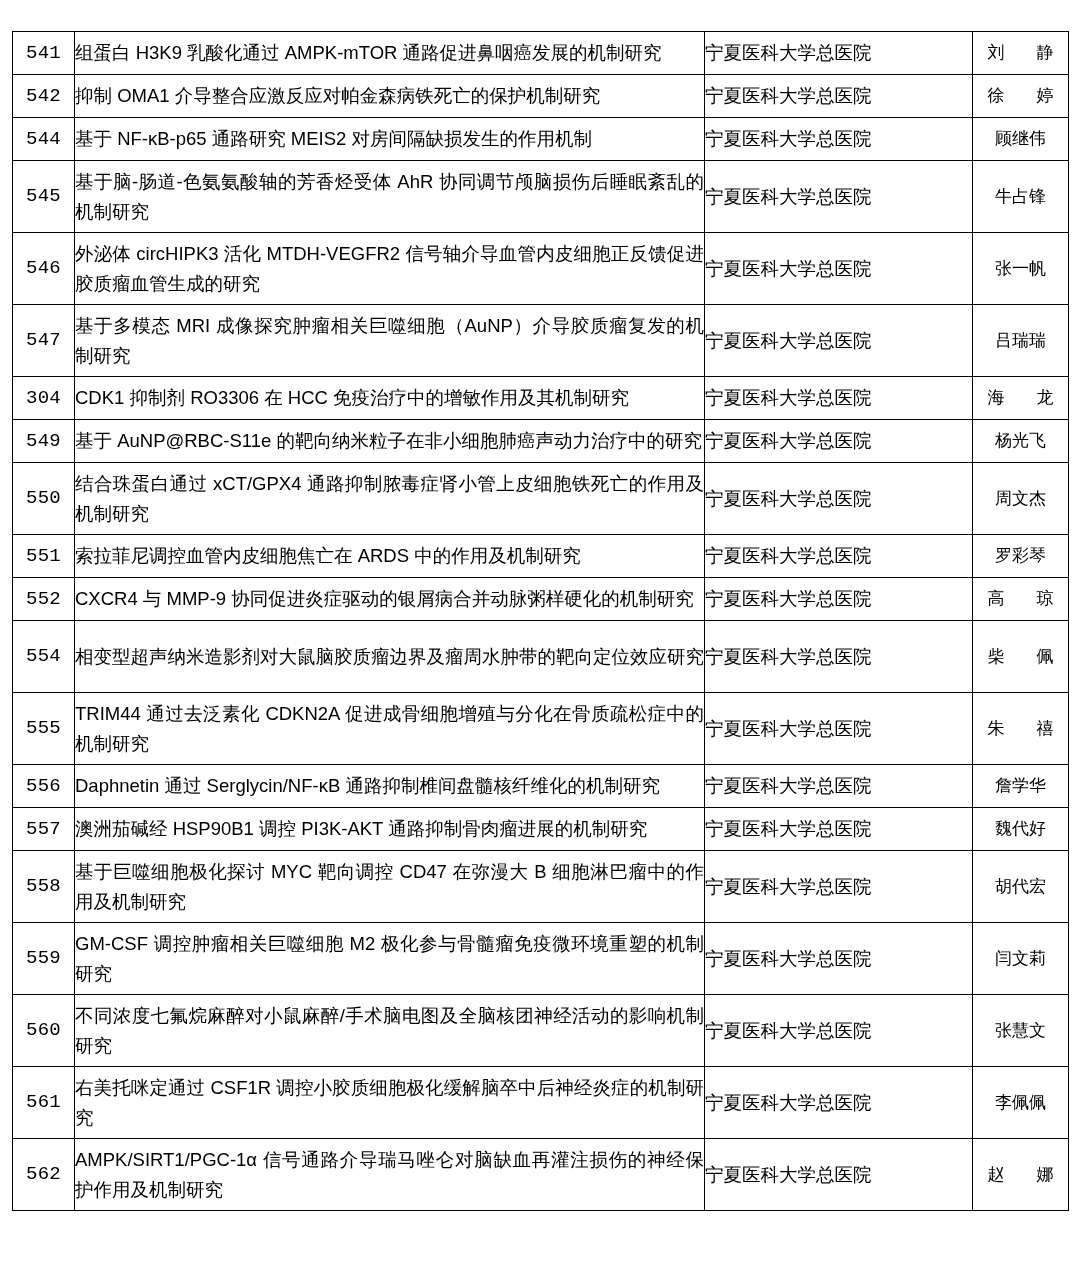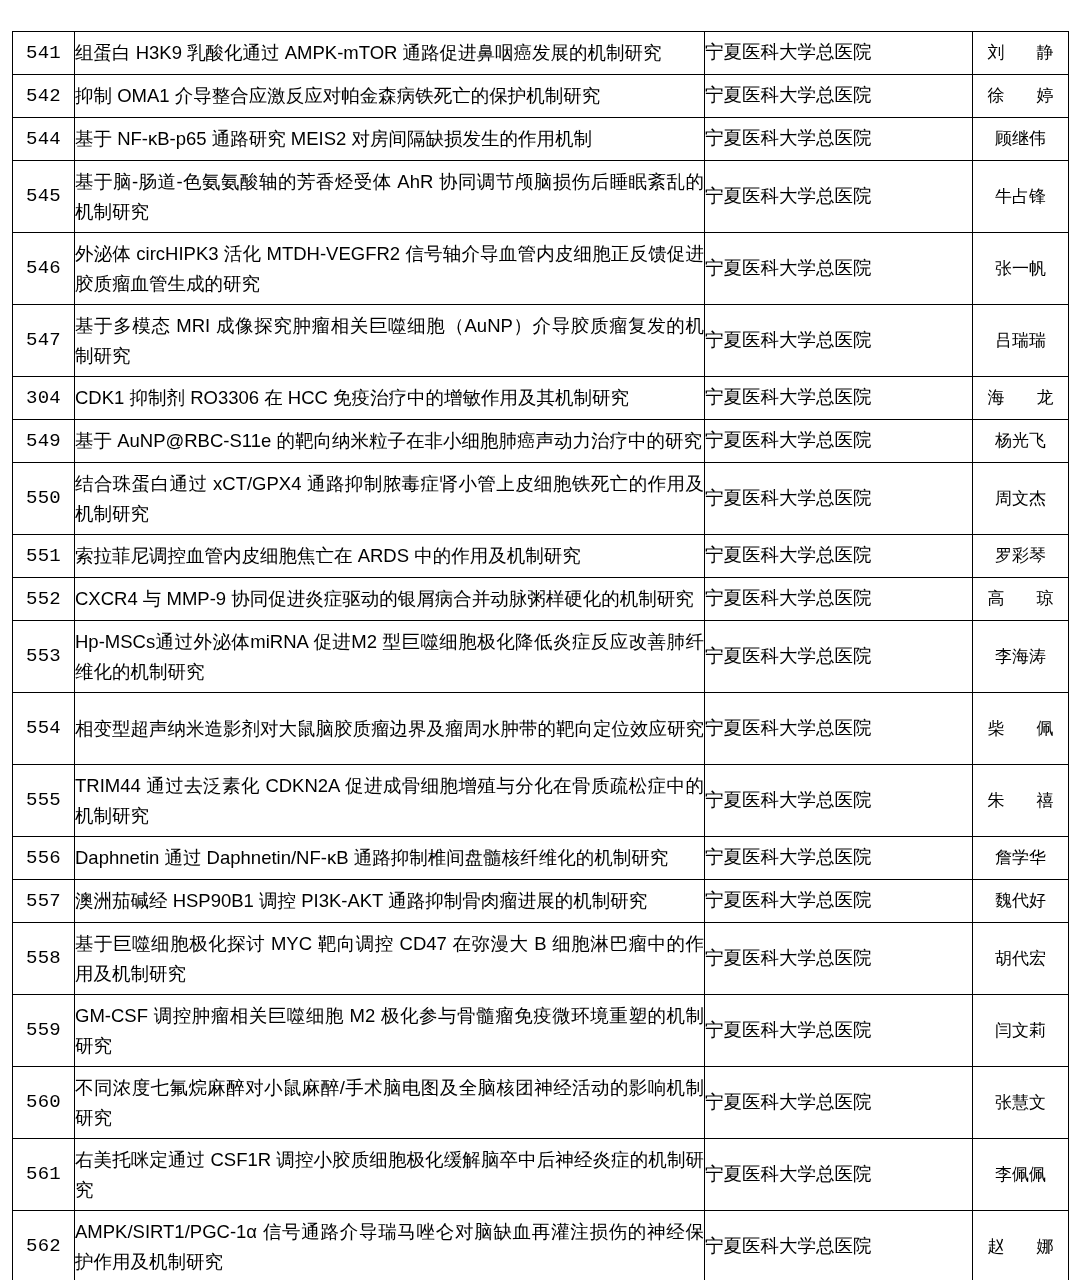--- a/index.html
+++ b/index.html
@@ -60,21 +60,21 @@
     text-justify: inter-ideograph;
     font-family: Liberation Sans, sans-serif;
   }
 
   .cell-org {
     font-size: 18.5px;
     line-height: 1.5;
     padding: 5px 6px 5px 14px;
     text-align: left;
     white-space: nowrap;
-    font-family: Liberation Serif, serif;
+    font-family: Liberation Sans, sans-serif;
   }
 
   .cell-name {
     font-size: 17px;
     line-height: 1.5;
     text-align: center;
     white-space: nowrap;
     font-family: "Liberation Serif", "DejaVu Serif", serif;
   }
 
@@ -165,40 +165,34 @@
           <td class="cell-org">宁夏医科大学总医院</td>
           <td class="cell-name">罗彩琴</td>
         </tr>
         <tr class="row-1line">
           <td class="cell-no">552</td>
           <td class="cell-title">CXCR4 与 MMP-9 协同促进炎症驱动的银屑病合并动脉粥样硬化的机制研究</td>
           <td class="cell-org">宁夏医科大学总医院</td>
           <td class="cell-name spread"><span class="n">高琼</span></td>
         </tr>
         <tr class="row-2line">
-          <td class="cell-no">553</td>
-          <td class="cell-title">Hp-MSCs通过外泌体miRNA 促进M2 型巨噬细胞极化降低炎症反应改善肺纤维化的机制研究</td>
-          <td class="cell-org">宁夏医科大学总医院</td>
-          <td class="cell-name">李海涛</td>
-        </tr>
-        <tr class="row-2line">
           <td class="cell-no">554</td>
           <td class="cell-title">相变型超声纳米造影剂对大鼠脑胶质瘤边界及瘤周水肿带的靶向定位效应研究</td>
           <td class="cell-org">宁夏医科大学总医院</td>
           <td class="cell-name spread"><span class="n">柴佩</span></td>
         </tr>
         <tr class="row-2line">
           <td class="cell-no">555</td>
           <td class="cell-title">TRIM44 通过去泛素化 CDKN2A 促进成骨细胞增殖与分化在骨质疏松症中的机制研究</td>
           <td class="cell-org">宁夏医科大学总医院</td>
           <td class="cell-name spread"><span class="n">朱禧</span></td>
         </tr>
         <tr class="row-1line">
           <td class="cell-no">556</td>
-          <td class="cell-title">Daphnetin 通过 Daphnetin/NF-κB 通路抑制椎间盘髓核纤维化的机制研究</td>
+          <td class="cell-title">Daphnetin 通过 Serglycin/NF-κB 通路抑制椎间盘髓核纤维化的机制研究</td>
           <td class="cell-org">宁夏医科大学总医院</td>
           <td class="cell-name">詹学华</td>
         </tr>
         <tr class="row-1line">
           <td class="cell-no">557</td>
           <td class="cell-title">澳洲茄碱经 HSP90B1 调控 PI3K-AKT 通路抑制骨肉瘤进展的机制研究</td>
           <td class="cell-org">宁夏医科大学总医院</td>
           <td class="cell-name">魏代好</td>
         </tr>
         <tr class="row-2line">

